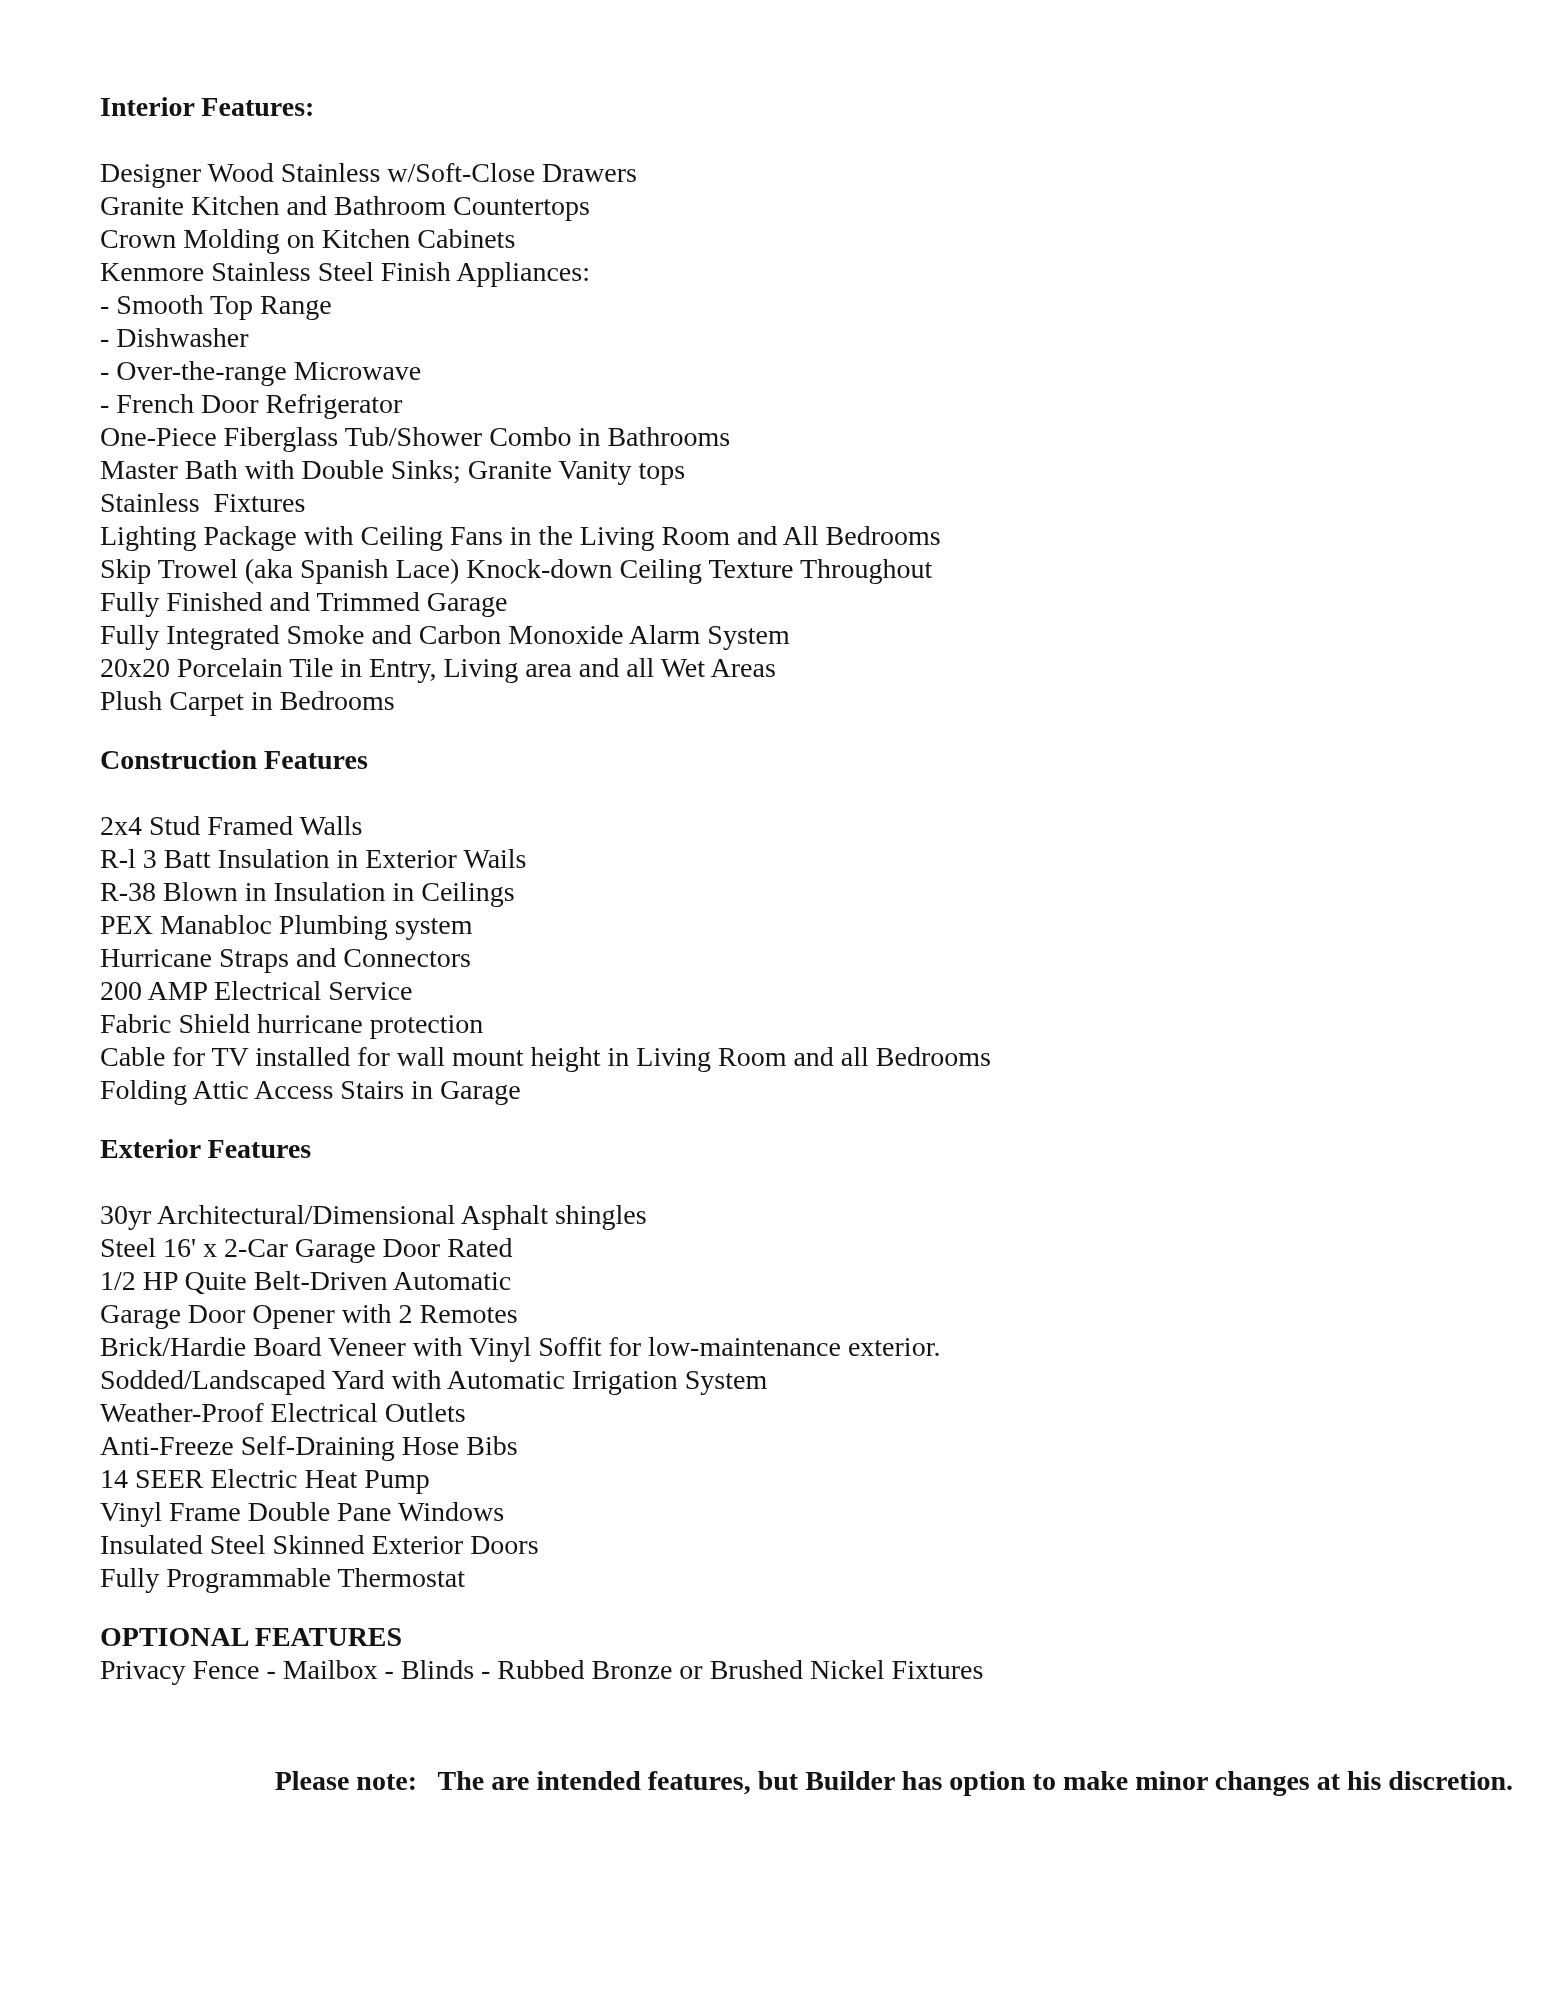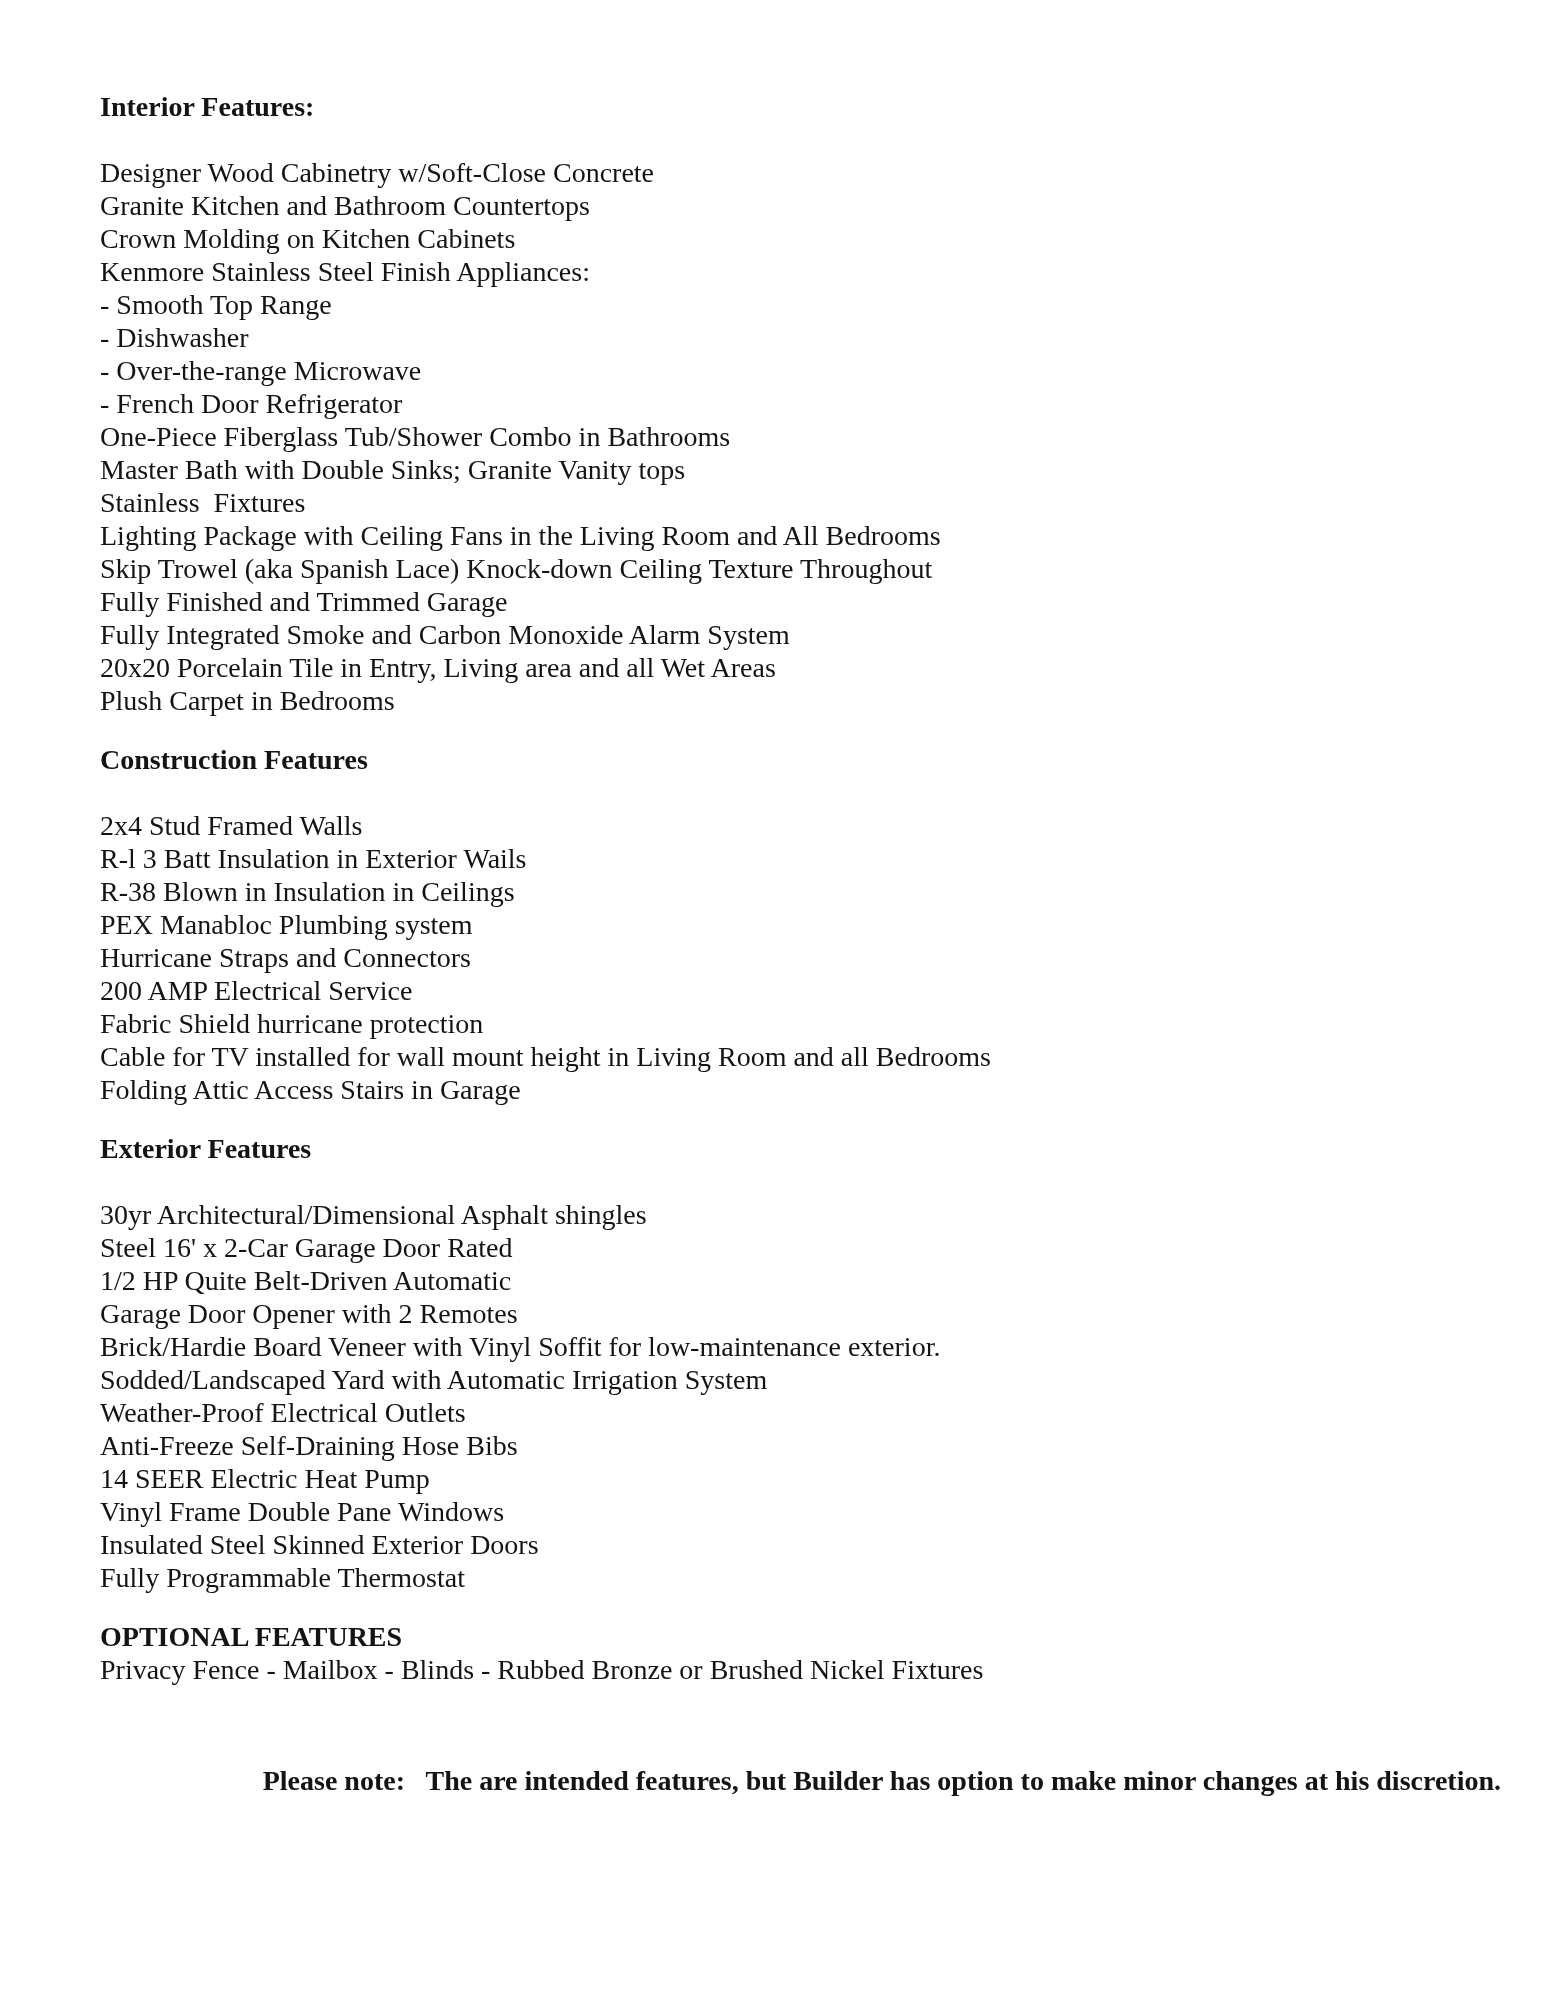--- a/index.html
+++ b/index.html
@@ -14,21 +14,21 @@
     color: #141414;
     font-family: "Liberation Serif", "DejaVu Serif", serif;
     font-size: 28px;
     line-height: 33px;
     -webkit-font-smoothing: antialiased;
   }
   .page {
     box-sizing: border-box;
     width: 1545px;
     height: 2000px;
-    padding: 90px 44px 0 100px;
+    padding: 90px 32px 0 100px;
     position: relative;
   }
   section { margin: 0; }
   section + section { margin-top: 26px; }
   h2 {
     font-size: 28px;
     line-height: 33px;
     font-weight: bold;
     margin: 0 0 33px 0;
     white-space: pre-wrap;
@@ -51,21 +51,21 @@
   }
 </style>
 </head>
 <body>
 
 <main class="page">
   <div id="sections">
       <section>
         <h2>Interior Features:</h2>
         <div class="items">
-          <p class="line">Designer Wood Cabinetry w/Soft-Close Concrete</p>
+          <p class="line">Designer Wood Stainless w/Soft-Close Drawers</p>
           <p class="line">Granite Kitchen and Bathroom Countertops</p>
           <p class="line">Crown Molding on Kitchen Cabinets</p>
           <p class="line">Kenmore Stainless Steel Finish Appliances:</p>
           <p class="line">- Smooth Top Range</p>
           <p class="line">- Dishwasher</p>
           <p class="line">- Over-the-range Microwave</p>
           <p class="line">- French Door Refrigerator</p>
           <p class="line">One-Piece Fiberglass Tub/Shower Combo in Bathrooms</p>
           <p class="line">Master Bath with Double Sinks; Granite Vanity tops</p>
           <p class="line">Stainless  Fixtures</p>

